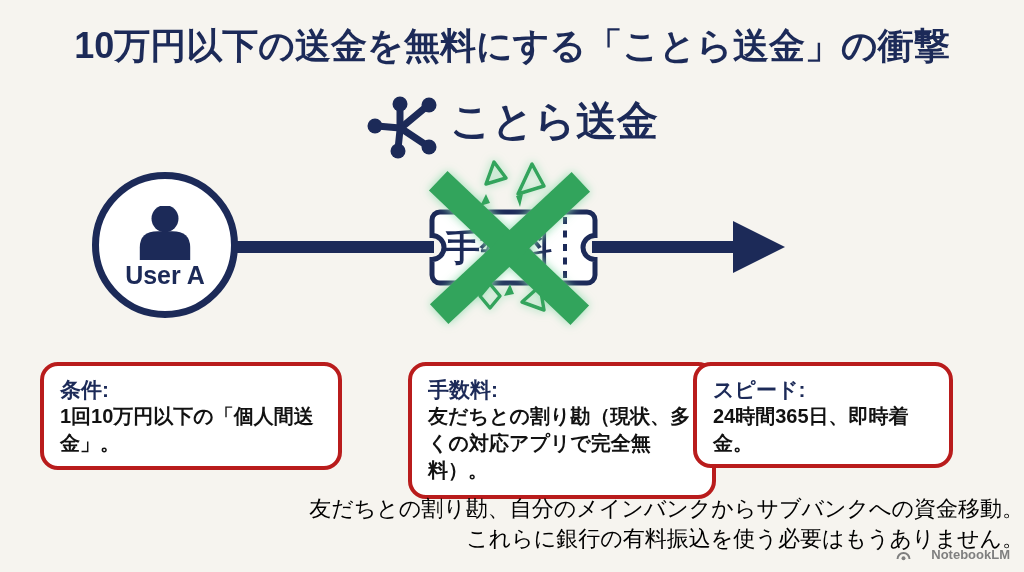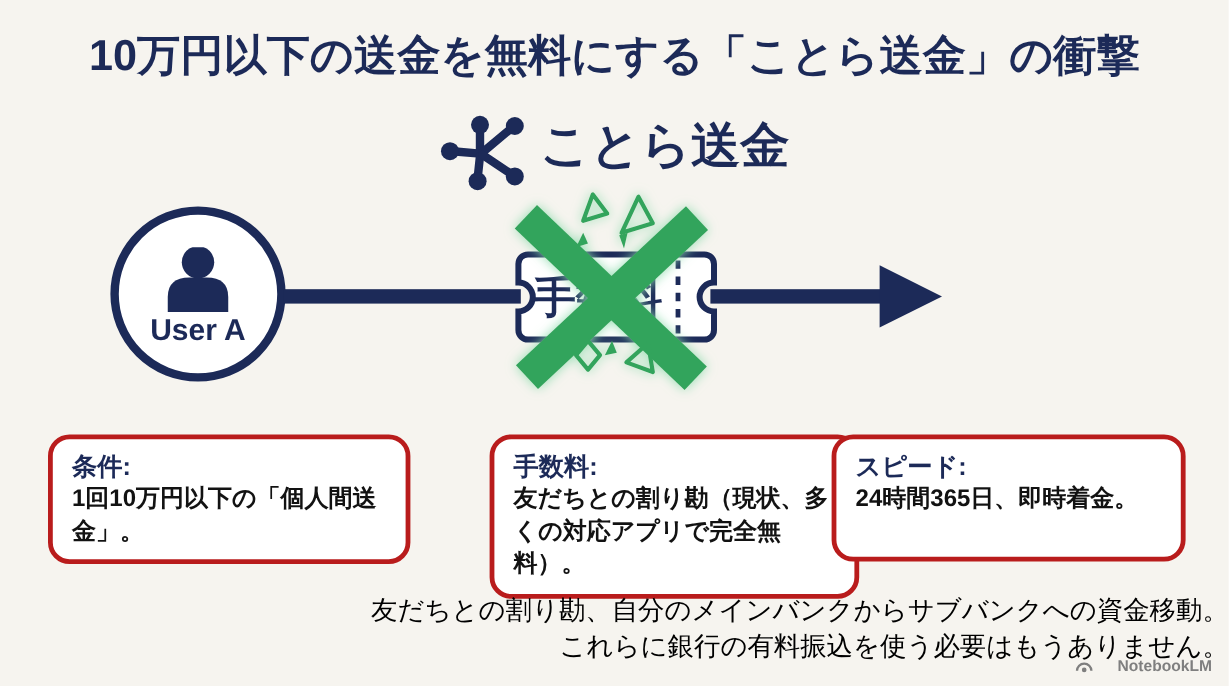--- a/index.html
+++ b/index.html
@@ -41,21 +41,21 @@
   .fee-text { font-size:36px; font-weight:800; fill:#1c2a58;
               font-family:"Liberation Sans","DejaVu Sans",sans-serif; }
 
   .info-box {
     position:absolute; top:362px; box-sizing:border-box;
     background:#ffffff; border:4px solid #b91c1c; border-radius:18px;
     padding:10px 16px;
   }
   .box-1 { left:40px;  width:302px; height:108px; }
   .box-2 { left:363px; width:308px; height:137px;margin-left:45px; }
-  .box-3 { left:693px; width:295px; height:106px; }
+  .box-3 { left:693px; width:260px; height:106px; }
   .box-label { display:block; color:#1c2a58; font-weight:800; font-size:21px; line-height:1.3; }
   .box-body  { color:#121212; font-weight:700; font-size:20px; line-height:1.35; }
 
   .footer-note {
     position:absolute; top:494px; left:0; width:100%;
     text-align:right; color:#000000; font-size:22px; font-weight:400; line-height:1.35;
   }
   .watermark {
     position:absolute; right:14px; top:547px;
     display:flex; align-items:center; gap:20px;

